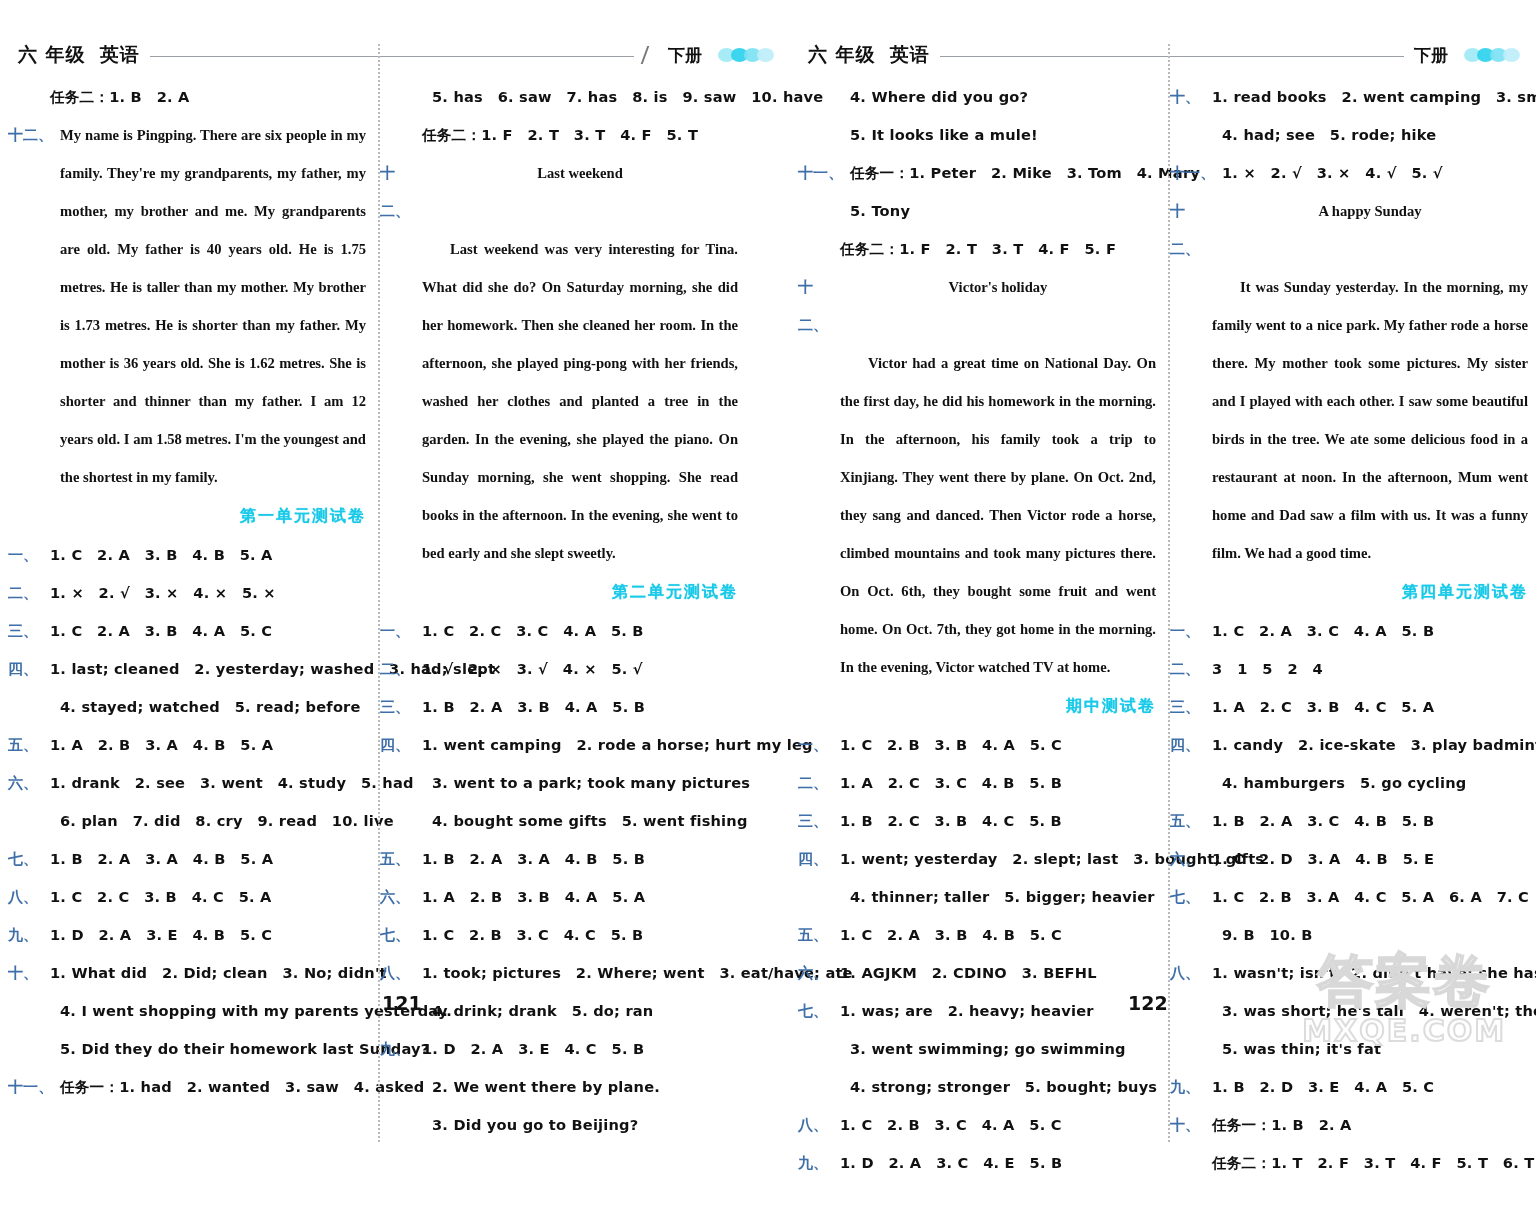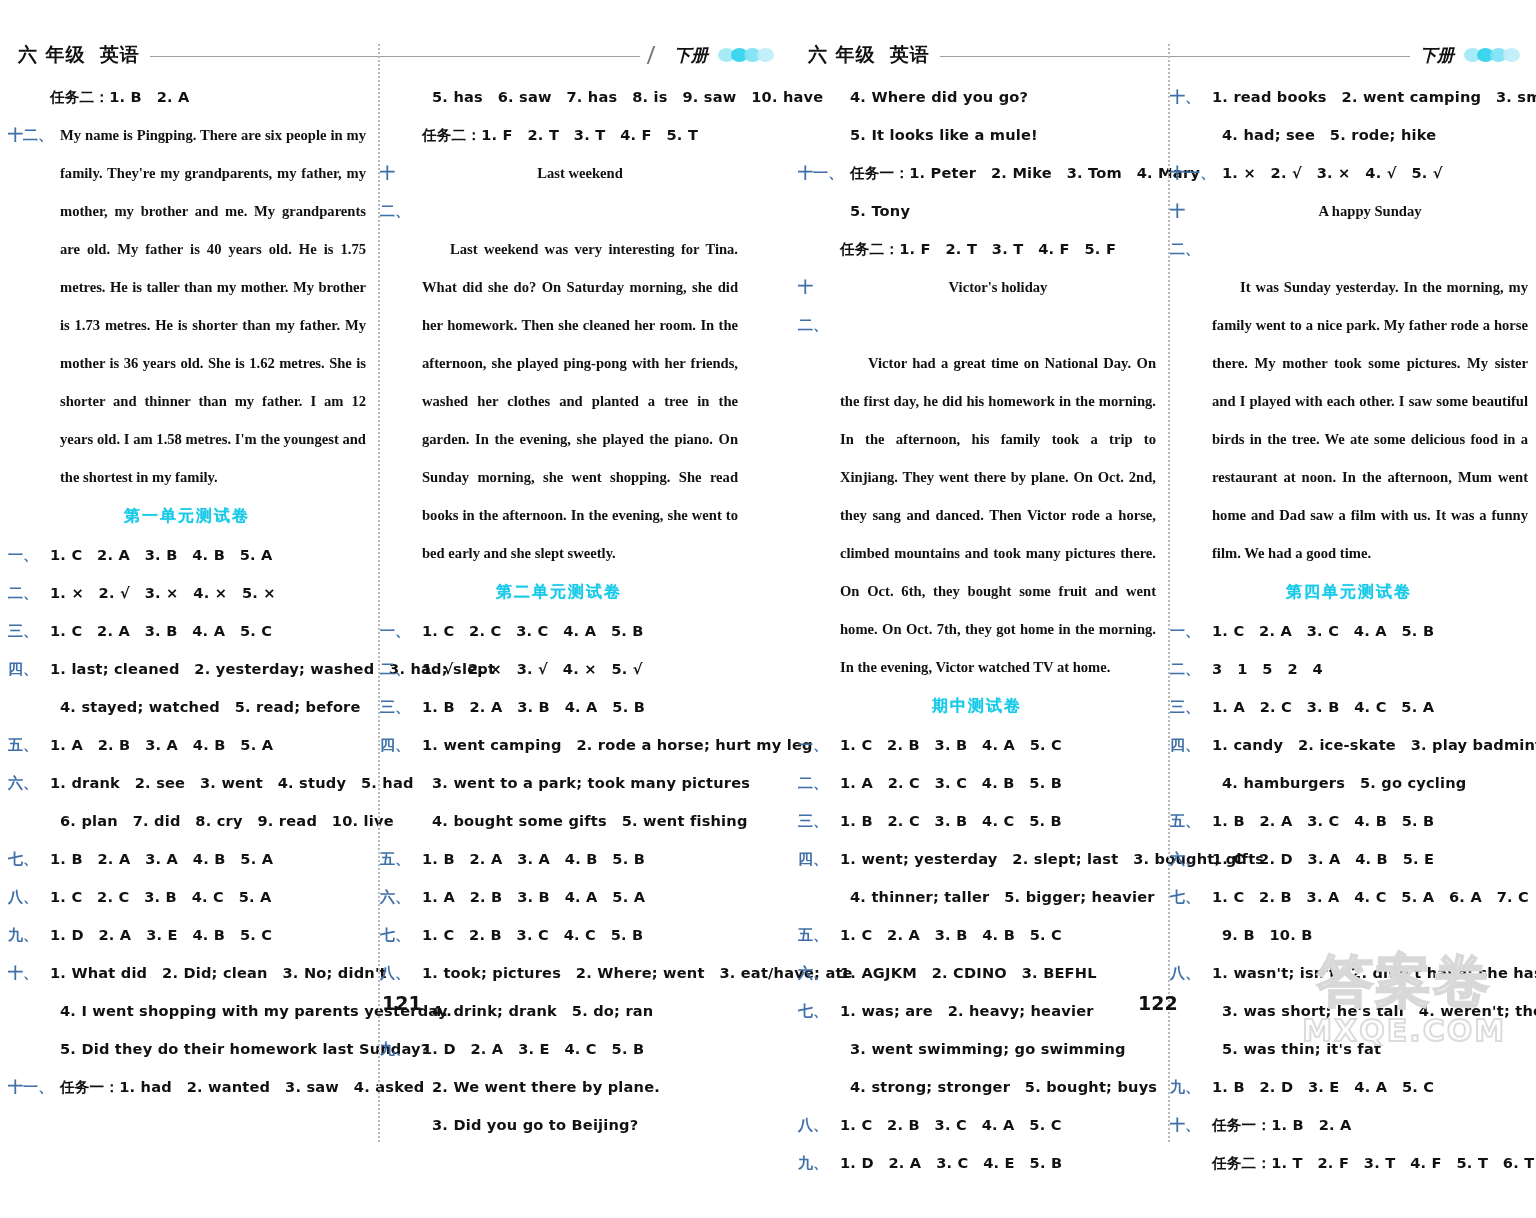--- a/index.html
+++ b/index.html
@@ -38,21 +38,21 @@
   .rh-rule{
     flex:1;height:1px;background:#9aa0a6;margin:0 10px;
     position:relative;top:1px;
   }
   .rh-slash{
     width:14px;height:18px;
     border-left:2px solid #777;
     transform:skewX(-20deg);
     margin-right:8px;
   }
-  .rh-right{display:flex;align-items:center;gap:14px;font-style:italic;}
+  .rh-right{display:flex;align-items:center;gap:20px;}
   .rh-xiace{
     font-weight:bold;font-size:17px;color:#111;
     font-family:"DejaVu Sans","Liberation Sans",sans-serif;
   }
   .dots{display:flex;align-items:center;}
   .dots i{
     display:block;width:17px;height:14px;border-radius:50%;
     background:#28d6ef;margin-left:-4px;opacity:.92;
   }
   .dots i:nth-child(1){background:#9fe9f6;}
@@ -99,38 +99,38 @@
     text-align:justify;
     padding-left:42px;
     font-weight:bold;
   }
   .ptitle-row{display:flex;line-height:38px;}
   .ptitle-row .num{flex:0 0 42px;}
   .ptitle-row .t{flex:1;text-align:center;font-weight:bold;font-size:14.6px;}
 
   
   .sec{
-    text-align:center;
+    text-align:right;
     color:#19c9e8;
     font-weight:bold;
     font-size:16px;
     letter-spacing:2px;
     line-height:40px;
     font-family:"DejaVu Sans","Liberation Sans",sans-serif;
     text-shadow:0 0 1px rgba(25,201,232,.7);
   }
 
   
   .pageno{
     position:absolute;bottom:52px;
     font-weight:bold;font-size:19px;color:#111;
     font-family:"DejaVu Sans","Liberation Sans",sans-serif;
   }
   .pageno.l{left:382px;}
-  .pageno.r{left:348px;}
+  .pageno.r{left:338px;}
 
   
   .wm{
     position:absolute;right:30px;bottom:18px;
     text-align:center;pointer-events:none;user-select:none;
   }
   .wm .seal{
     font-family:"DejaVu Sans","Liberation Sans",sans-serif;
     font-size:56px;font-weight:bold;letter-spacing:2px;
     color:transparent;

